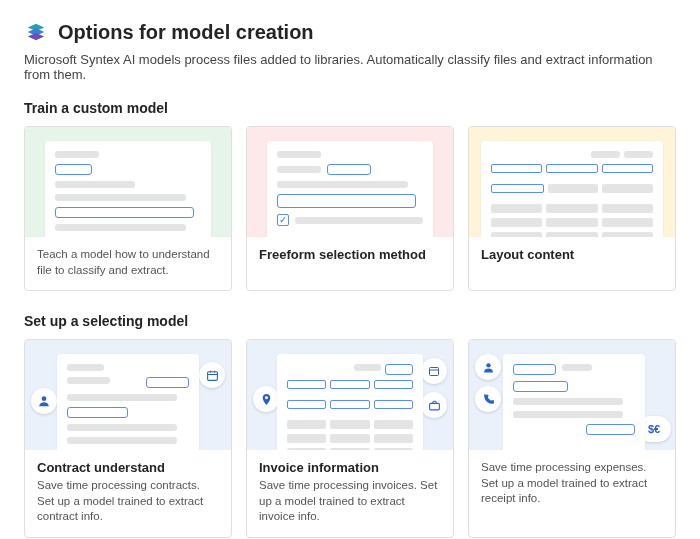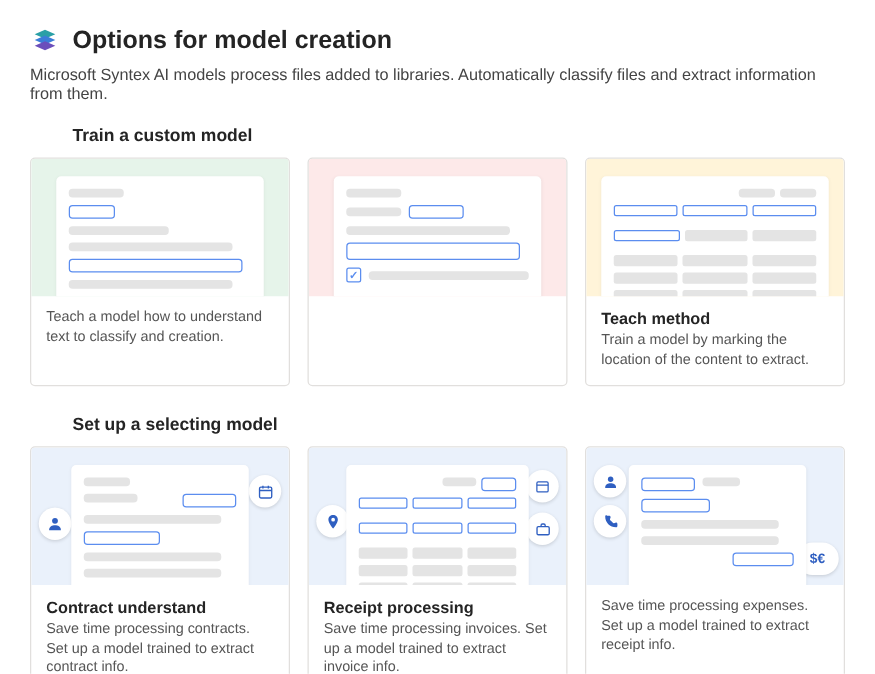--- a/index.html
+++ b/index.html
@@ -34,21 +34,20 @@
   .page-subtitle {
     font-size: 13px;
     color: #444;
     margin-bottom: 18px;
   }
   .section-title {
     font-size: 14px;
     font-weight: 600;
     color: #242424;
     margin-bottom: 10px;
-    margin-left: 34px;
   }
   .card-row {
     display: grid;
     grid-template-columns: repeat(3, 1fr);
     gap: 14px;
     margin-bottom: 22px;
   }
   .card {
     border: 1px solid #e1dfdd;
     border-radius: 4px;
@@ -153,41 +152,42 @@
         <div class="bar sm"></div>
         <div class="hl sm"></div>
         <div class="bar md"></div>
         <div class="bar lg"></div>
         <div class="hl lg"></div>
         <div class="bar lg"></div>
 
       </div>
     </div>
     <div class="card-body">
-      <div class="card-desc">Teach a model how to understand text to classify and creation.</div>
+      <div class="card-desc">Teach a model how to understand file to classify and extract.</div>
     </div>
   </div>
 
   <div class="card">
     <div class="card-art art-red">
       <div class="doc">
         <div class="bar sm"></div>
         <div style="display:flex;gap:6px;align-items:center;margin-bottom:6px;">
           <div class="bar" style="width:30%;margin:0;"></div>
           <div class="hl inline" style="width:30%;margin:0;"></div>
         </div>
         <div class="bar lg"></div>
         <div class="hl lg" style="height:14px;"></div>
         <div style="display:flex;gap:6px;align-items:center;">
           <span class="check">✓</span>
           <div class="bar" style="flex:1;margin:0;"></div>
         </div>
       </div>
     </div>
     <div class="card-body">
+      <div class="card-title">Freeform selection method</div>
     </div>
   </div>
 
   <div class="card">
     <div class="card-art art-yellow">
       <div class="doc wide">
         <div style="display:flex;justify-content:flex-end;gap:4px;margin-bottom:6px;">
           <div class="bar" style="width:18%;margin:0;"></div>
           <div class="bar" style="width:18%;margin:0;"></div>
         </div>
@@ -212,22 +212,21 @@
             <div class="cell"></div>
           </div>
         <div class="row">
             <div class="cell"></div>
             <div class="cell"></div>
             <div class="cell"></div>
           </div>
       </div>
     </div>
     <div class="card-body">
-      <div class="card-title">Teach method</div>
-      <div class="card-desc">Train a model by marking the location of the content to extract.</div>
+      <div class="card-title">Layout content</div>
     </div>
   </div>
 
 </div>
 
 <h2 class="section-title">Set up a selecting model</h2>
 <div class="card-row">
 
   <div class="card">
     <div class="card-art art-blue">
@@ -308,21 +307,21 @@
             <div class="cell"></div>
           </div>
         <div class="row">
             <div class="cell"></div>
             <div class="cell"></div>
             <div class="cell"></div>
           </div>
       </div>
     </div>
     <div class="card-body">
-      <div class="card-title">Receipt processing</div>
+      <div class="card-title">Invoice information</div>
       <div class="card-desc">Save time processing invoices. Set up a model trained to extract invoice info.</div>
     </div>
   </div>
 
   <div class="card">
     <div class="card-art art-blue">
       <span class="badge-icon" style="left:6px;top:14px;">
         <svg width="13" height="13" viewBox="0 0 24 24" fill="currentColor">
             <circle cx="12" cy="8" r="4"></circle>
             <path d="M4 20c0-4 4-6 8-6s8 2 8 6v1H4z"></path>

